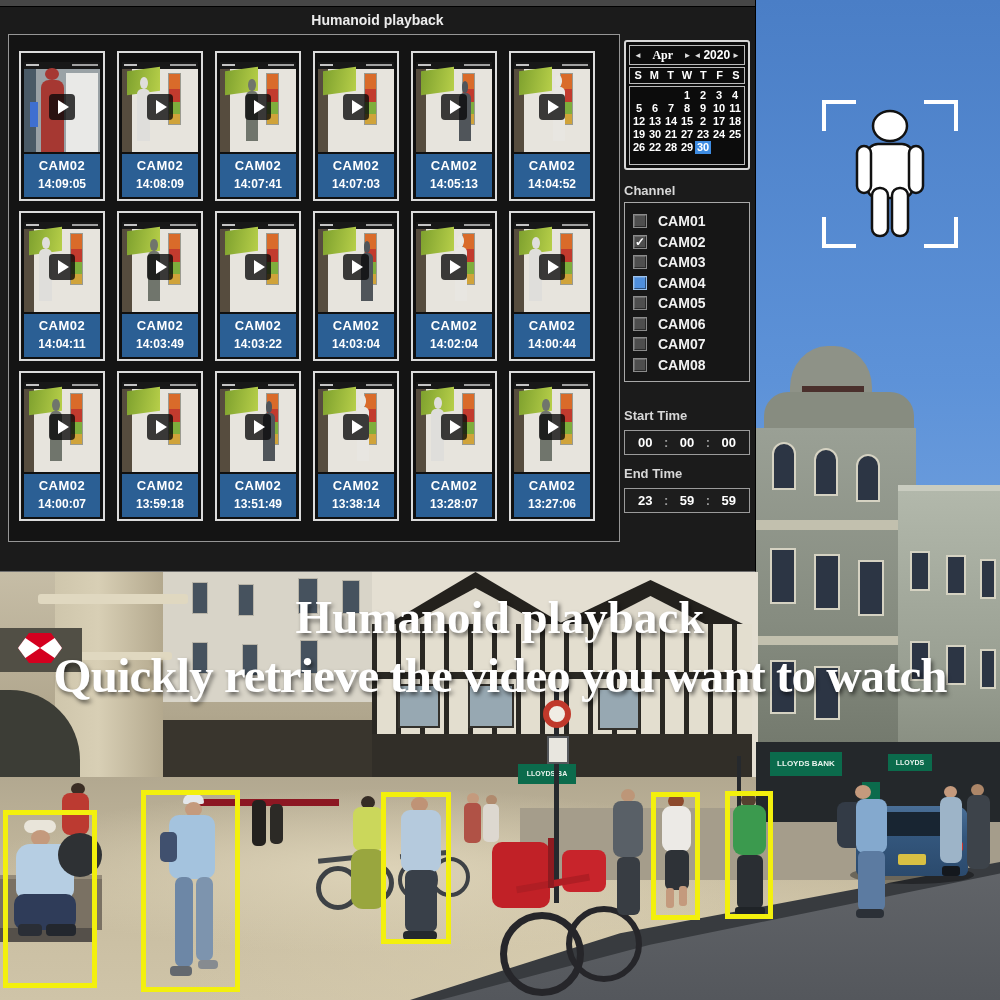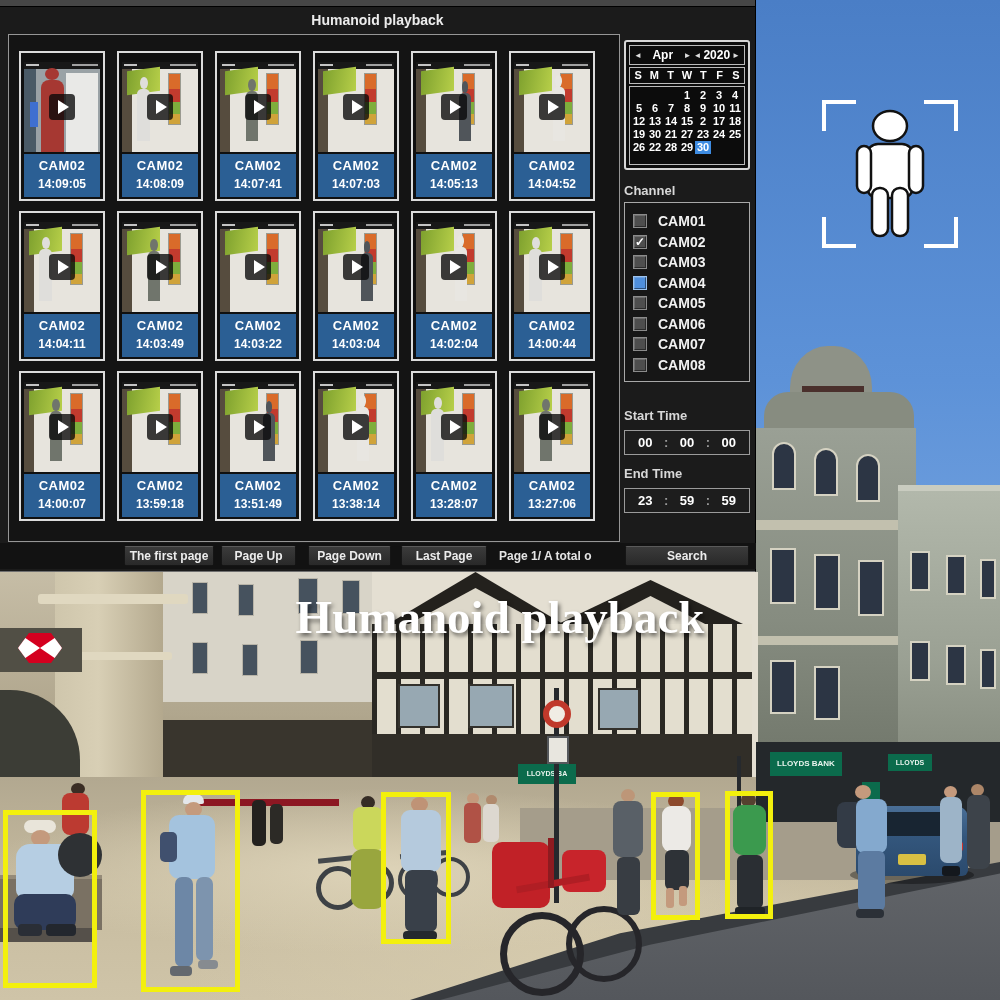--- a/index.html
+++ b/index.html
@@ -122,21 +122,21 @@
   .play::after{content:"";position:absolute;left:9px;top:6px;border-left:11px solid #fff;border-top:7px solid transparent;border-bottom:7px solid transparent;}
   .t-label{margin:2px 1px 0;flex:1;background:#2b5f94;color:#fff;text-align:center;padding-top:4px;}
   .t-cam{font-size:13px;font-weight:bold;letter-spacing:.5px;}
   .t-time{font-size:12px;font-weight:bold;margin-top:4px;}
 
   
   .sidebar{position:absolute;left:624px;top:40px;width:126px;color:#ddd;}
   .cal{border:2px solid #d6d6d6;border-radius:3px;background:#0c0c0c;padding:3px;}
   .cal-head{border:1px solid #bbb;display:flex;align-items:center;height:20px;padding:0 3px;color:#fff;font-weight:bold;font-size:12px;}
   .cal-head .arr{font-size:8px;color:#ddd;cursor:pointer;padding:0 1px;}
-  .cal-head .mon{flex:1;text-align:center;}
+  .cal-head .mon{flex:1;text-align:center;font-family:Liberation Serif, serif;}
   .cal-head .yr{padding:0 1px;}
   .cal-days{border:1px solid #bbb;margin-top:2px;display:grid;grid-template-columns:repeat(7,1fr);height:17px;
             font-size:11px;font-weight:bold;color:#fff;text-align:center;line-height:15px;}
   .cal-dates{border:1px solid #bbb;margin-top:2px;display:grid;grid-template-columns:repeat(7,1fr);
              padding:2px 1px 10px;font-size:11px;font-weight:bold;color:#fff;text-align:center;}
   .cal-dates span{height:13px;line-height:13px;cursor:pointer;}
   .cal-dates .sel{background:#3e8ce2;}
   .side-label{font-weight:bold;font-size:13px;color:#d8d8d8;}
   .lbl-channel{margin:13px 0 4px;}
   .lbl-start{margin:26px 0 7px;}
@@ -354,20 +354,21 @@
   </div>
 
   <div class="detbox" style="left:3px;top:810px;width:94px;height:178px;"></div>
   <div class="detbox" style="left:141px;top:790px;width:99px;height:202px;"></div>
   <div class="detbox" style="left:381px;top:792px;width:70px;height:152px;"></div>
   <div class="detbox" style="left:651px;top:792px;width:49px;height:128px;"></div>
   <div class="detbox" style="left:725px;top:791px;width:48px;height:128px;"></div>
 
   <div class="overlay">
     <div class="l1">Humanoid playback</div>
+    <div class="l2">Quickly retrieve the video you want to watch</div>
   </div>
 
   <div class="badge">
     <div class="corner c-tl"></div>
     <div class="corner c-tr"></div>
     <div class="corner c-bl"></div>
     <div class="corner c-br"></div>
     <svg width="88" height="132" viewBox="0 0 88 132">
       <rect x="21" y="36" width="46" height="54" rx="11" fill="#fff" stroke="#111" stroke-width="2.5"></rect>
       <rect x="11" y="38" width="14" height="47" rx="7" fill="#fff" stroke="#111" stroke-width="2.5"></rect>
@@ -740,23 +741,15 @@
       <div class="side-label lbl-end">End Time</div>
       <div class="time-box">
         <span>23</span>
         <span class="colon">:</span>
         <span>59</span>
         <span class="colon">:</span>
         <span>59</span>
       </div>
     </div>
 
-    <div class="bottom-bar">
-      <div class="bb-btn" style="left:124px;width:90px;">The first page</div>
-      <div class="bb-btn" style="left:221px;width:75px;">Page Up</div>
-      <div class="bb-btn" style="left:308px;width:83px;">Page Down</div>
-      <div class="bb-btn" style="left:401px;width:86px;">Last Page</div>
-      <div class="bb-status">Page 1/ A total o</div>
-      <div class="bb-btn" style="left:625px;width:124px;">Search</div>
-    </div>
   </div>
 
 </div>
 
 </body></html>

